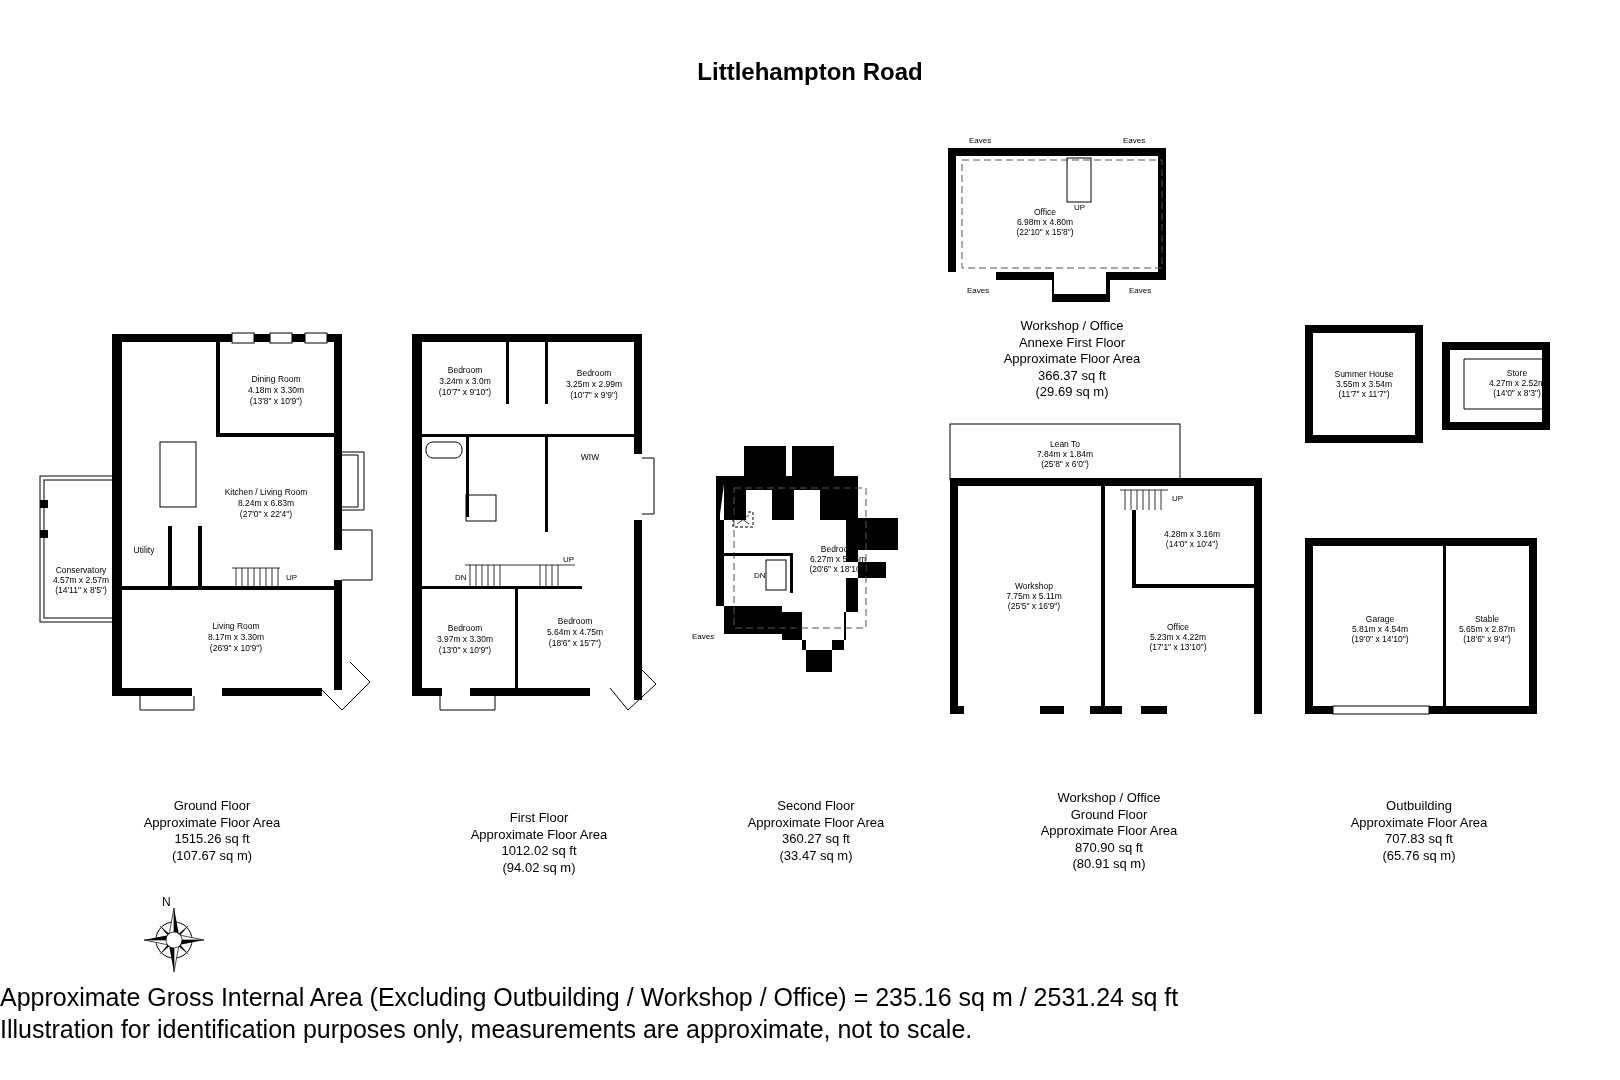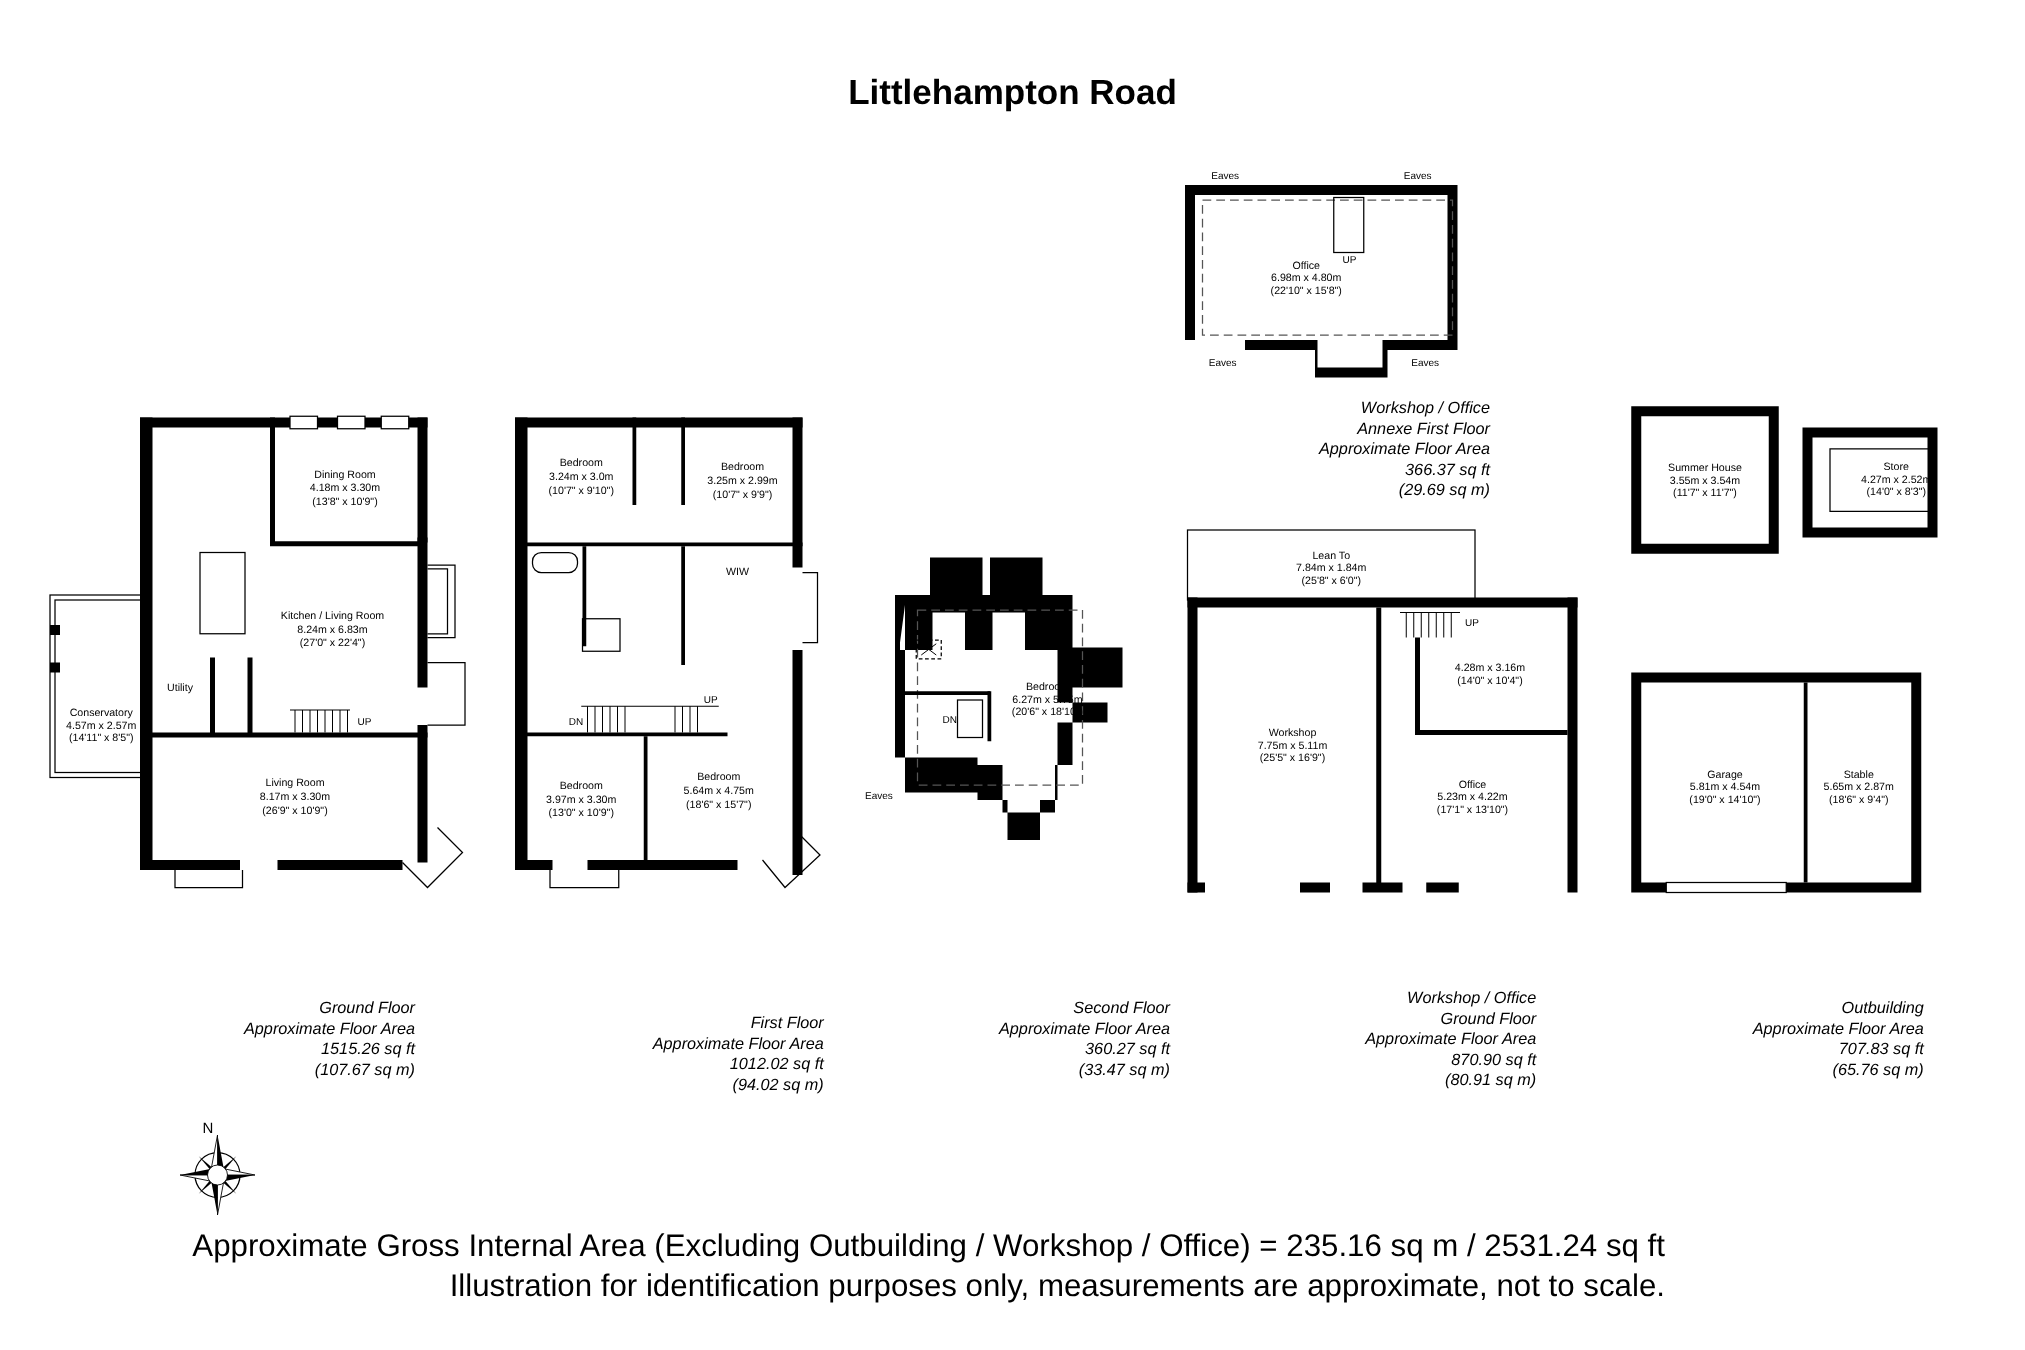--- a/index.html
+++ b/index.html
@@ -1,25 +1,25 @@
 <!DOCTYPE html>
 <html><head>
 <meta charset="utf-8">
 <style>
   html, body { margin:0; padding:0; background:#ffffff; }
   body { width:1620px; height:1080px; position:relative; overflow:hidden;
          font-family:"Liberation Sans", sans-serif; color:#000; }
   .title { position:absolute; left:0; width:1620px; top:58px; text-align:center;
-           font-size:28px; font-weight:bold; }
+           font-size:24px; font-weight:bold; }
   svg.plan { position:absolute; left:0; top:0; }
   .rl { font-family:"Liberation Sans", sans-serif; font-size:8.5px; text-anchor:middle; fill:#000; }
   .sm { font-family:"Liberation Sans", sans-serif; font-size:8px; fill:#000; }
-  .cap { position:absolute; text-align:right; font-size:13px; line-height:16.5px; width:240px;font-style:italic; }
+  .cap { position:absolute; text-align:center; font-size:13px; line-height:16.5px; width:240px; }
   .cap div { white-space:nowrap; }
-  .footer { position:absolute; left:0; width:1332px; text-align:right; font-size:25px; }
+  .footer { position:absolute; left:0; width:1332px; text-align:left; font-size:25px; }
   .w { fill:#000; }
   .o { fill:none; stroke:#000; stroke-width:1; }
   .dash { fill:none; stroke:#555; stroke-width:1; stroke-dasharray:7 4; }
 </style>
 </head>
 <body>
 
 <div class="title">Littlehampton Road</div>
 
 <svg class="plan" width="1620" height="1080" viewBox="0 0 1620 1080">

